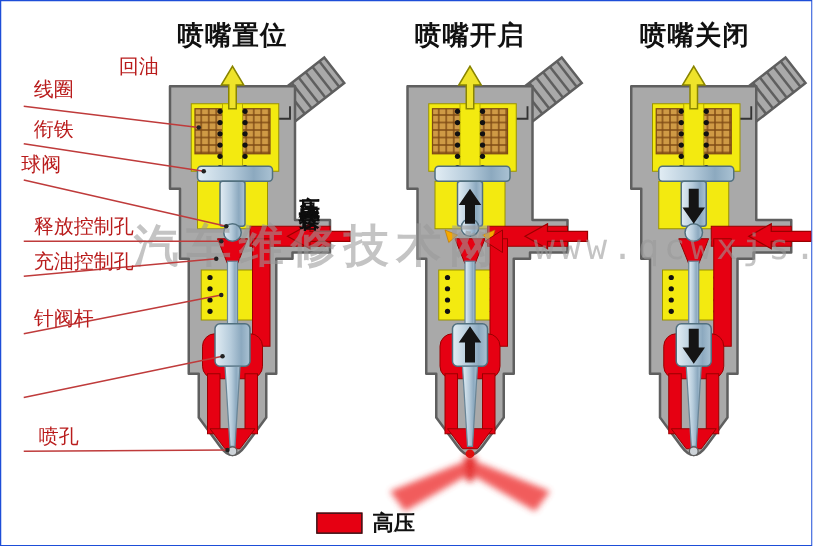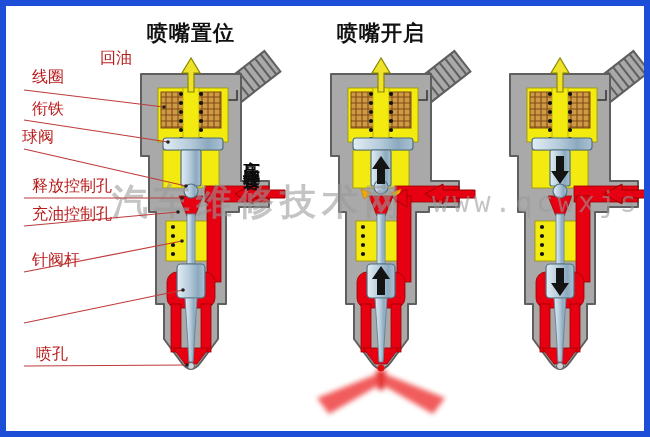--- a/index.html
+++ b/index.html
@@ -1,17 +1,17 @@
 <!DOCTYPE html>
 <html><head>
 <meta charset="utf-8">
 <style>
   html,body{margin:0;padding:0;background:#fff;}
   #canvas{position:relative;width:650px;height:437px;background:#fff;overflow:hidden;
-          font-family:"DejaVu Sans","Liberation Sans",sans-serif;border:6px solid #1d4ed8;box-sizing:border-box;}
+          font-family:"DejaVu Sans","Liberation Sans",sans-serif;border:1px solid #1d4ed8;box-sizing:border-box;}
   .title{position:absolute;width:130px;text-align:center;font-size:21px;font-weight:bold;
          color:#111;letter-spacing:1px;z-index:6;}
   .lbl{position:absolute;font-size:16px;color:#b91c1c;white-space:nowrap;z-index:6;}
   .vlbl{position:absolute;writing-mode:vertical-rl;font-size:17px;font-weight:bold;color:#0d0d0d;
         letter-spacing:3px;z-index:6;}
   .injector{position:absolute;width:180px;height:400px;z-index:1;}
   #watermark{position:absolute;left:106px;top:172px;z-index:2;white-space:nowrap;
              color:#9a9a9a;opacity:.58;display:flex;align-items:center;gap:26px;pointer-events:none;}
   #watermark .cn{font-size:36px;letter-spacing:6px;font-weight:bold;}
   #watermark .en{font-size:28px;letter-spacing:4px;font-family:"DejaVu Sans Mono","Liberation Mono",monospace;}
@@ -39,20 +39,21 @@
         <path d="M0,3 H6 M3,0 V6" stroke="#7e4a14" stroke-width="1.1"></path>
       </pattern>
       <filter id="blur2" x="-60%" y="-60%" width="220%" height="220%">
         <feGaussianBlur stdDeviation="2.4"></feGaussianBlur>
       </filter>
     </defs>
   </svg>
 
   <div class="title" style="left:120px;top:13px">喷嘴置位</div>
   <div class="title" style="left:310px;top:13px">喷嘴开启</div>
+  <div class="title" style="left:490px;top:13px">喷嘴关闭</div>
 
   <div class="injector" id="inj-set" style="left:115px;top:40px"><svg viewBox="0 0 180 400" width="180" height="400">
         <g transform="translate(112,46) rotate(-38)">
           <rect x="-26" y="-10" width="28" height="20" fill="#a9a9a9" stroke="#5f5f5f" stroke-width="2"></rect>
           <rect x="0" y="-13" width="50" height="26" fill="#a9a9a9" stroke="#5f5f5f" stroke-width="2"></rect>
           <g stroke="#5f5f5f" stroke-width="2">
             <line x1="10" y1="-13" x2="10" y2="13"></line>
             <line x1="17" y1="-13" x2="17" y2="13"></line>
             <line x1="24" y1="-13" x2="24" y2="13"></line>
             <line x1="31" y1="-13" x2="31" y2="13"></line>
@@ -286,14 +287,18 @@
   <div class="lbl" style="left:26px;top:61px">线圈</div>
   <div class="lbl" style="left:26px;top:93px">衔铁</div>
   <div class="lbl" style="left:16px;top:121px">球阀</div>
   <div class="lbl" style="left:26px;top:170px">释放控制孔</div>
   <div class="lbl" style="left:26px;top:198px">充油控制孔</div>
   <div class="lbl" style="left:26px;top:244px">针阀杆</div>
   <div class="lbl" style="left:30px;top:338px">喷孔</div>
 
   <div class="vlbl" style="left:235px;top:142px">高压连接管</div>
 
+  <div class="legend-item" style="left:252px;top:406px">
+    <span class="swatch" style="background: rgb(230, 0, 18);"></span>
+    <span class="legend-label">高压</span>
+  </div>
 
 </div>
 
 </body></html>

